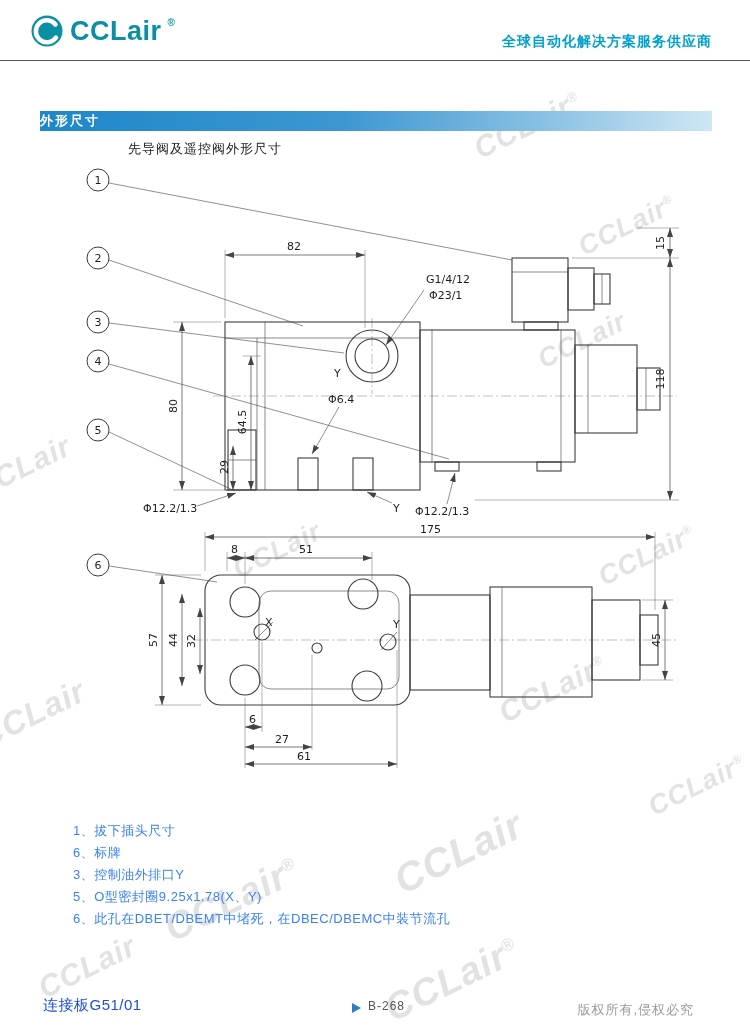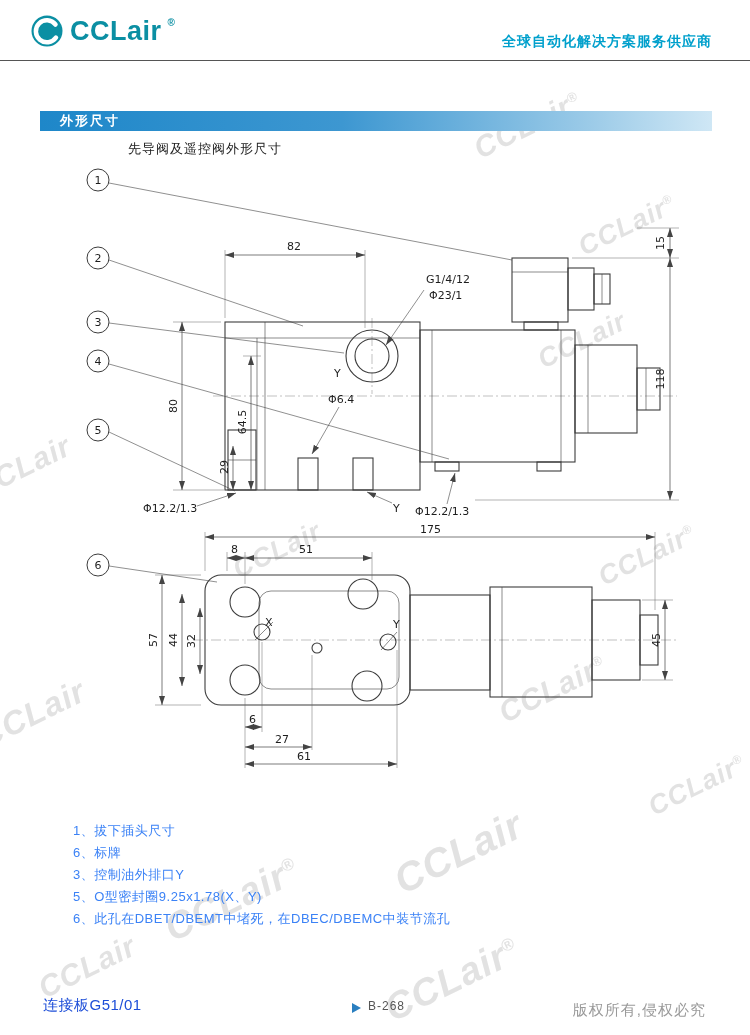--- a/index.html
+++ b/index.html
@@ -11,42 +11,42 @@
   .layer{position:absolute;inset:0;z-index:1}
   
   .logo{position:absolute;left:30px;top:14px;display:flex;align-items:center;gap:6px}
   .logo-text{font-size:27px;font-weight:bold;color:#0b8fa3;letter-spacing:.5px}
   .logo-reg{font-size:10px;color:#0b8fa3;vertical-align:top;position:relative;top:-9px;font-weight:bold}
   .tagline{position:absolute;right:38px;top:33px;font-size:14px;font-weight:bold;color:#00a0cc;letter-spacing:1px}
   .header-rule{position:absolute;left:0;top:60px;width:750px;border-top:1.5px solid #555}
   
   .section-bar{position:absolute;left:40px;top:111px;width:672px;height:20px;
      background:linear-gradient(90deg,#1e87c9 0%,#3d97d1 45%,#9ccbe8 82%,#cfe7f5 100%);
-     color:#fff;font-size:13px;font-weight:bold;line-height:20px;padding-left:20px;letter-spacing:2px}
+     color:#fff;font-size:13px;font-weight:bold;line-height:20px;padding-left:0;letter-spacing:2px}
   .subtitle{position:absolute;left:128px;top:140px;font-size:13px;color:#222;letter-spacing:1px}
   
   .drawing{position:absolute;left:45px;top:160px}
   svg text{font-family:"DejaVu Sans","Liberation Sans",sans-serif}
   .ol{fill:none;stroke:#3c3c3c;stroke-width:1.1}
   .thin{fill:none;stroke:#3c3c3c;stroke-width:.6}
   .cen{fill:none;stroke:#808080;stroke-width:.5;stroke-dasharray:10 3 2 3}
   .dim{fill:none;stroke:#444;stroke-width:.7;marker-start:url(#arr);marker-end:url(#arr)}
   .ext{stroke:#666;stroke-width:.5}
   .ldr{fill:none;stroke:#444;stroke-width:.6}
   .lbl{font-size:11px;fill:#1d1d1d}
   .co{fill:#fff;stroke:#3c3c3c;stroke-width:1}
   .cot{font-size:11px;fill:#1d1d1d;text-anchor:middle}
   
   .notes{position:absolute;left:73px;top:820px;font-size:13px;color:#3b82f6;letter-spacing:.5px}
   .notes .note{line-height:22px}
   .footer-note{position:absolute;left:43px;top:996px;font-size:15px;color:#1d4ed8;letter-spacing:.5px}
   
   .pagenum{position:absolute;left:352px;top:999px;display:flex;align-items:flex-end;font-size:12px;color:#555;letter-spacing:1px}
   .tri{width:0;height:0;border-left:9px solid #2a7fc0;border-top:5px solid transparent;border-bottom:5px solid transparent;margin-right:7px}
-  .copyright{position:absolute;right:44px;top:1001px;font-size:15px;color:#9a9a9a;letter-spacing:1px}
+  .copyright{position:absolute;right:56px;top:1001px;font-size:13px;color:#9a9a9a;letter-spacing:1px}
 </style>
 </head>
 <body>
 
 <div>
   <span class="wm" style="left:470px;top:108px;font-size:30px"><span>CCLair</span><sup>®</sup></span>
   <span class="wm" style="left:575px;top:210px;font-size:27px"><span>CCLair</span><sup>®</sup></span>
   <span class="wm" style="left:535px;top:325px;font-size:27px"><span>CCLair</span></span>
   <span class="wm" style="left:-30px;top:450px;font-size:30px"><span>CCLair</span></span>
   <span class="wm" style="left:230px;top:535px;font-size:27px"><span>CCLair</span></span>

